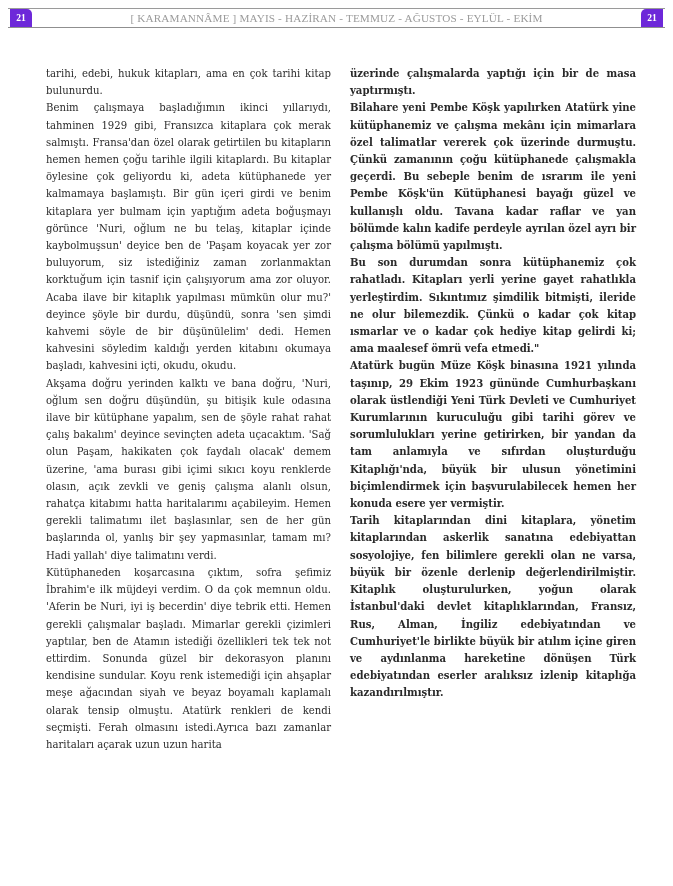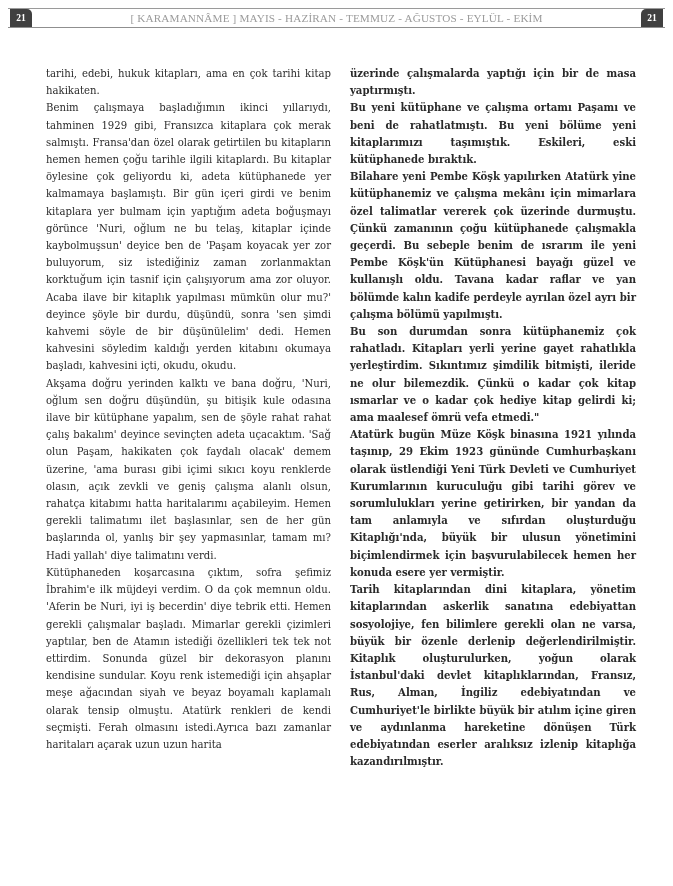--- a/index.html
+++ b/index.html
@@ -3,21 +3,21 @@
 <meta charset="utf-8">
 <style>
   html, body { margin: 0; padding: 0; background: #ffffff; }
   body { width: 673px; height: 886px; position: relative; overflow: hidden; }
   .header {
     position: absolute; left: 8px; right: 8px; top: 8px; height: 18px;
     border-top: 1px solid #9a9a9a; border-bottom: 1.5px solid #8f8f8f;
   }
   .badge {
     position: absolute; top: 0px; width: 22px; height: 18px;
-    background: #404040; color: #ffffff;
+    background: #6d28d9; color: #ffffff;
     font-family: "Liberation Serif", serif; font-weight: bold; font-size: 9.5px;
     line-height: 19px; text-align: center;
   }
   .badge.left { left: 2px; border-top-right-radius: 5px; }
   .badge.right { right: 2px; border-top-left-radius: 5px; }
   .header-title {
     position: absolute; left: 40px; right: 40px; top: 0; height: 18px;
     text-align: center; font-family: "Liberation Serif", serif;
     font-size: 11.2px; line-height: 19px; color: #9b9b9b; letter-spacing: 0.15px;
   }
@@ -34,26 +34,25 @@
 </head>
 <body>
 
 <div class="header">
   <div class="badge left">21</div>
   <div class="header-title">[ KARAMANNÂME ] MAYIS - HAZİRAN - TEMMUZ - AĞUSTOS - EYLÜL - EKİM</div>
   <div class="badge right">21</div>
 </div>
 
 <div class="col left">
-  <p class="cont">tarihi, edebi, hukuk kitapları, ama en çok tarihi kitap hakikaten.</p>
+  <p class="cont">tarihi, edebi, hukuk kitapları, ama en çok tarihi kitap bulunurdu.</p>
   <p>Benim çalışmaya başladığımın ikinci yıllarıydı, tahminen 1929 gibi, Fransızca kitaplara çok merak salmıştı. Fransa'dan özel olarak getirtilen bu kitapların hemen hemen çoğu tarihle ilgili kitaplardı. Bu kitaplar öylesine çok geliyordu ki, adeta kütüphanede yer kalmamaya başlamıştı. Bir gün içeri girdi ve benim kitaplara yer bulmam için yaptığım adeta boğuşmayı görünce 'Nuri, oğlum ne bu telaş, kitaplar içinde kaybolmuşsun' deyice ben de 'Paşam koyacak yer zor buluyorum, siz istediğiniz zaman zorlanmaktan korktuğum için tasnif için çalışıyorum ama zor oluyor. Acaba ilave bir kitaplık yapılması mümkün olur mu?' deyince şöyle bir durdu, düşündü, sonra 'sen şimdi kahvemi söyle de bir düşünülelim' dedi. Hemen kahvesini söyledim kaldığı yerden kitabını okumaya başladı, kahvesini içti, okudu, okudu.</p>
   <p>Akşama doğru yerinden kalktı ve bana doğru, 'Nuri, oğlum sen doğru düşündün, şu bitişik kule odasına ilave bir kütüphane yapalım, sen de şöyle rahat rahat çalış bakalım' deyince sevinçten adeta uçacaktım. 'Sağ olun Paşam, hakikaten çok faydalı olacak' demem üzerine, 'ama burası gibi içimi sıkıcı koyu renklerde olasın, açık zevkli ve geniş çalışma alanlı olsun, rahatça kitabımı hatta haritalarımı açabileyim. Hemen gerekli talimatımı ilet başlasınlar, sen de her gün başlarında ol, yanlış bir şey yapmasınlar, tamam mı? Hadi yallah' diye talimatını verdi.</p>
   <p>Kütüphaneden koşarcasına çıktım, sofra şefimiz İbrahim'e ilk müjdeyi verdim. O da çok memnun oldu. 'Aferin be Nuri, iyi iş becerdin' diye tebrik etti. Hemen gerekli çalışmalar başladı. Mimarlar gerekli çizimleri yaptılar, ben de Atamın istediği özellikleri tek tek not ettirdim. Sonunda güzel bir dekorasyon planını kendisine sundular. Koyu renk istemediği için ahşaplar meşe ağacından siyah ve beyaz boyamalı kaplamalı olarak tensip olmuştu. Atatürk renkleri de kendi seçmişti. Ferah olmasını istedi.Ayrıca bazı zamanlar haritaları açarak uzun uzun harita</p>
 </div>
 
 <div class="col right">
   <p class="cont">üzerinde çalışmalarda yaptığı için bir de masa yaptırmıştı.</p>
-  <p>Bu yeni kütüphane ve çalışma ortamı Paşamı ve beni de rahatlatmıştı. Bu yeni bölüme yeni kitaplarımızı taşımıştık. Eskileri, eski kütüphanede bıraktık.</p>
   <p>Bilahare yeni Pembe Köşk yapılırken Atatürk yine kütüphanemiz ve çalışma mekânı için mimarlara özel talimatlar vererek çok üzerinde durmuştu. Çünkü zamanının çoğu kütüphanede çalışmakla geçerdi. Bu sebeple benim de ısrarım ile yeni Pembe Köşk'ün Kütüphanesi bayağı güzel ve kullanışlı oldu. Tavana kadar raflar ve yan bölümde kalın kadife perdeyle ayrılan özel ayrı bir çalışma bölümü yapılmıştı.</p>
   <p>Bu son durumdan sonra kütüphanemiz çok rahatladı. Kitapları yerli yerine gayet rahatlıkla yerleştirdim. Sıkıntımız şimdilik bitmişti, ileride ne olur bilemezdik. Çünkü o kadar çok kitap ısmarlar ve o kadar çok hediye kitap gelirdi ki; ama maalesef ömrü vefa etmedi."</p>
   <p>Atatürk bugün Müze Köşk binasına 1921 yılında taşınıp, 29 Ekim 1923 gününde Cumhurbaşkanı olarak üstlendiği Yeni Türk Devleti ve Cumhuriyet Kurumlarının kuruculuğu gibi tarihi görev ve sorumlulukları yerine getirirken, bir yandan da tam anlamıyla ve sıfırdan oluşturduğu Kitaplığı'nda, büyük bir ulusun yönetimini biçimlendirmek için başvurulabilecek hemen her konuda esere yer vermiştir.</p>
   <p>Tarih kitaplarından dini kitaplara, yönetim kitaplarından askerlik sanatına edebiyattan sosyolojiye, fen bilimlere gerekli olan ne varsa, büyük bir özenle derlenip değerlendirilmiştir. Kitaplık oluşturulurken, yoğun olarak İstanbul'daki devlet kitaplıklarından, Fransız, Rus, Alman, İngiliz edebiyatından ve Cumhuriyet'le birlikte büyük bir atılım içine giren ve aydınlanma hareketine dönüşen Türk edebiyatından eserler aralıksız izlenip kitaplığa kazandırılmıştır.</p>
 </div>
 
 </body></html>

